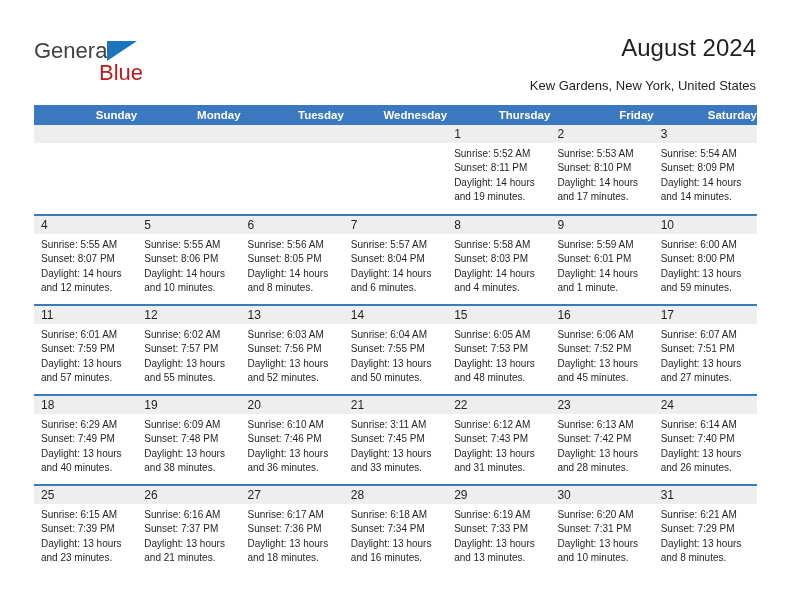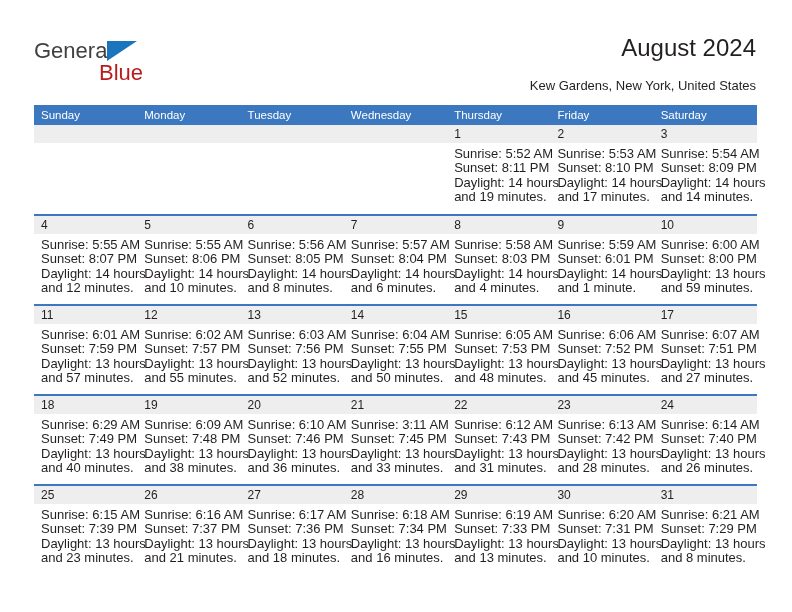--- a/index.html
+++ b/index.html
@@ -70,22 +70,22 @@
   }
   table.cal {
     width: 723px;
     border-collapse: collapse;
     table-layout: fixed;
   }
   table.cal th {
     background: #3b78bf;
     color: #ffffff;
     font-size: 11.5px;
-    font-weight: normal;
-    text-align: left;
+    font-weight: bold;
+    text-align: right;
     padding: 4px 0 4px 7px;
     height: 20px;
     border: none;
     margin-top: 12px;
   }
   td.day {
     vertical-align: top;
     padding: 0;
     border: none;
     border-top: 2px solid #3b78bf;
@@ -97,21 +97,21 @@
     background: #eeeeee;
     height: 18px;
     font-size: 12px;
     color: #231f20;
     padding: 1px 0 0 7px;
     line-height: 16px;
   }
   td.empty .daynum { background: #eeeeee; }
   .lines {
     padding: 4px 6px 0 7px;
-    font-size: 13px;
+    font-size: 10px;
     line-height: 14.3px;
     color: #231f20;
   }
   .lines div { white-space: nowrap; }
 </style>
 </head>
 <body>
 
 <div class="page">
 

